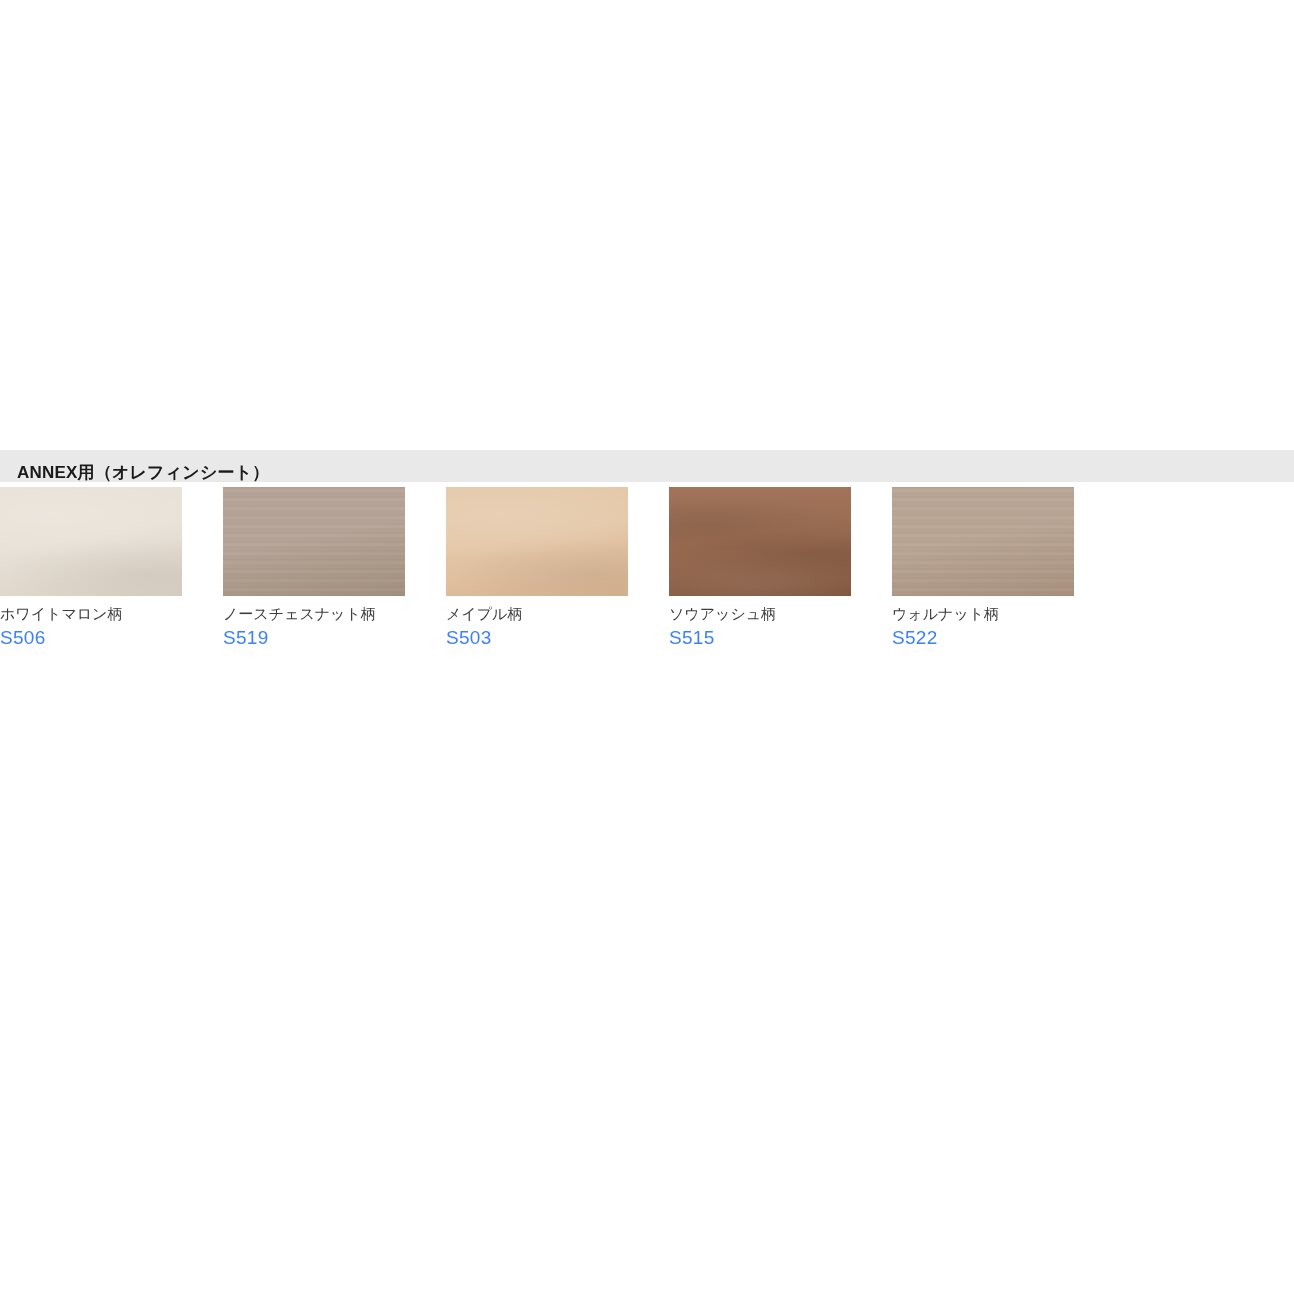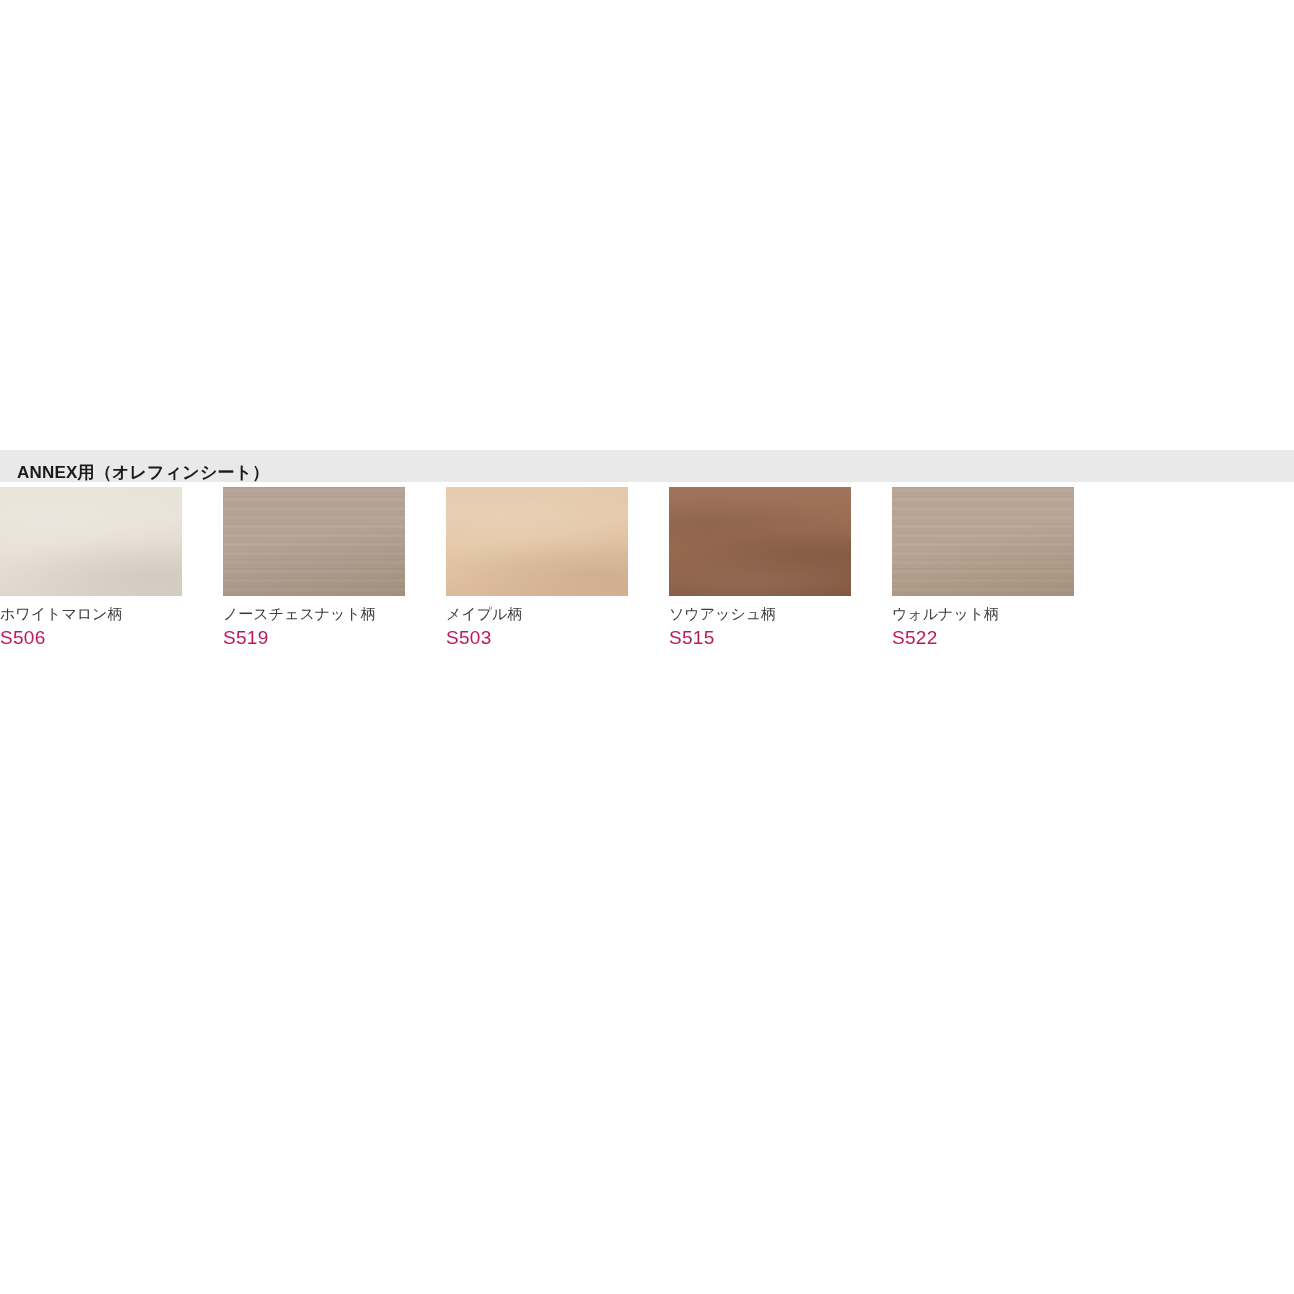--- a/index.html
+++ b/index.html
@@ -88,21 +88,21 @@
   .swatch-label {
     margin-top: 9px;
     font-size: 15px;
     color: #3b3b3b;
     line-height: 1.25;
     white-space: nowrap;
   }
   .swatch-code {
     margin-top: 3px;
     font-size: 19px;
-    color: #be185d;
+    color: #3b82f6;
     line-height: 1.2;
     letter-spacing: 0.3px;
   }
 </style>
 </head>
 <body>
 
 <div id="page">
 
   <div class="section-header">

